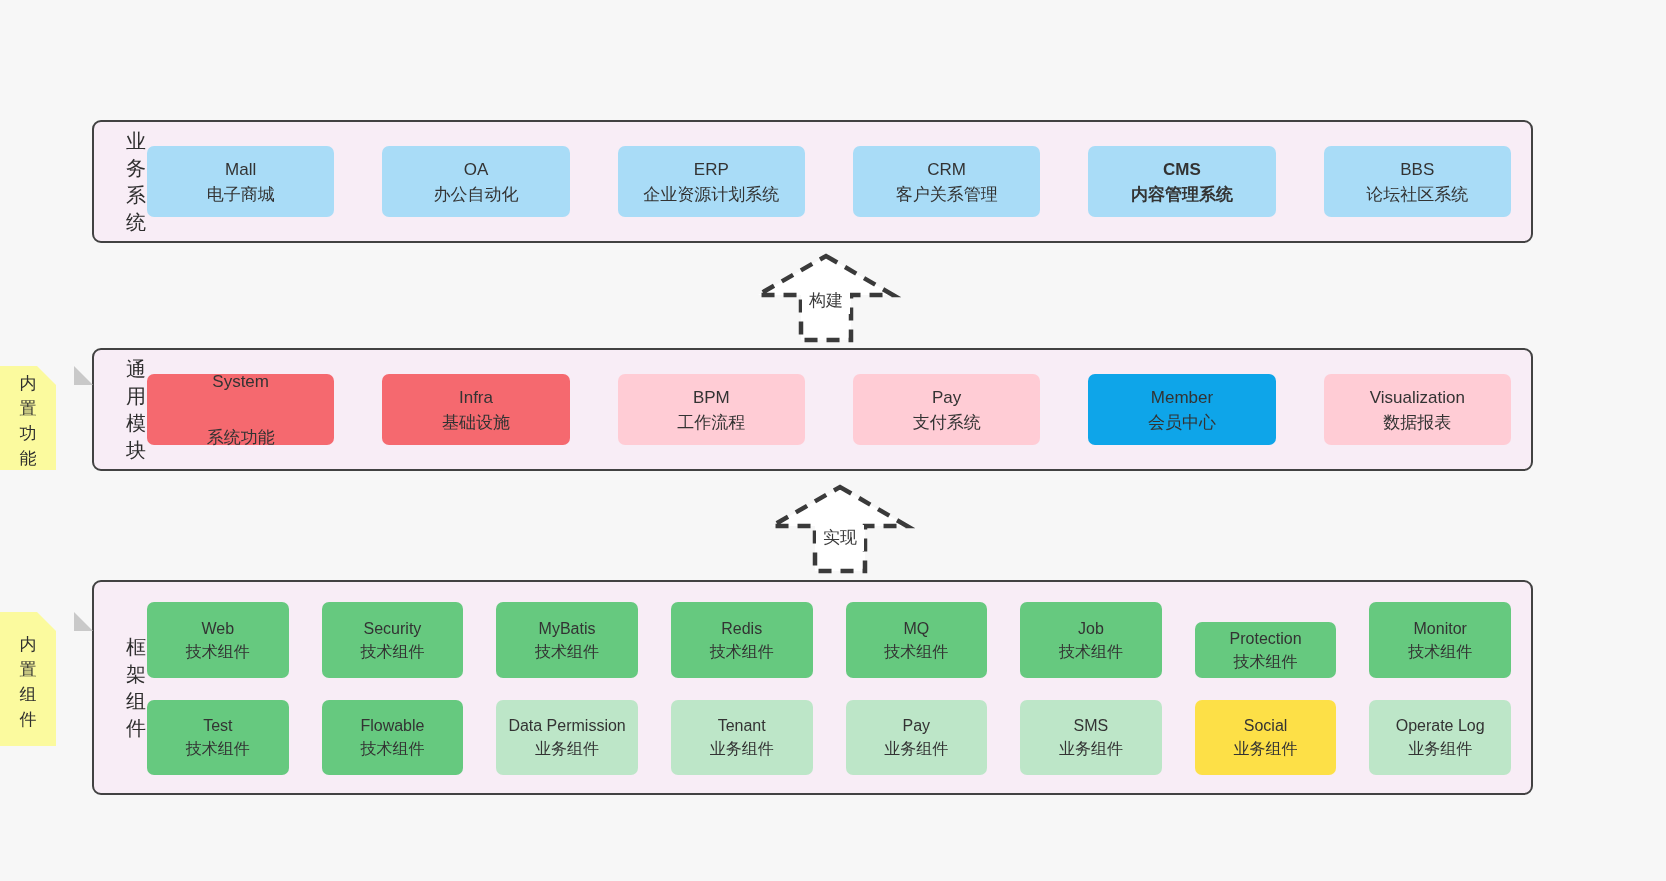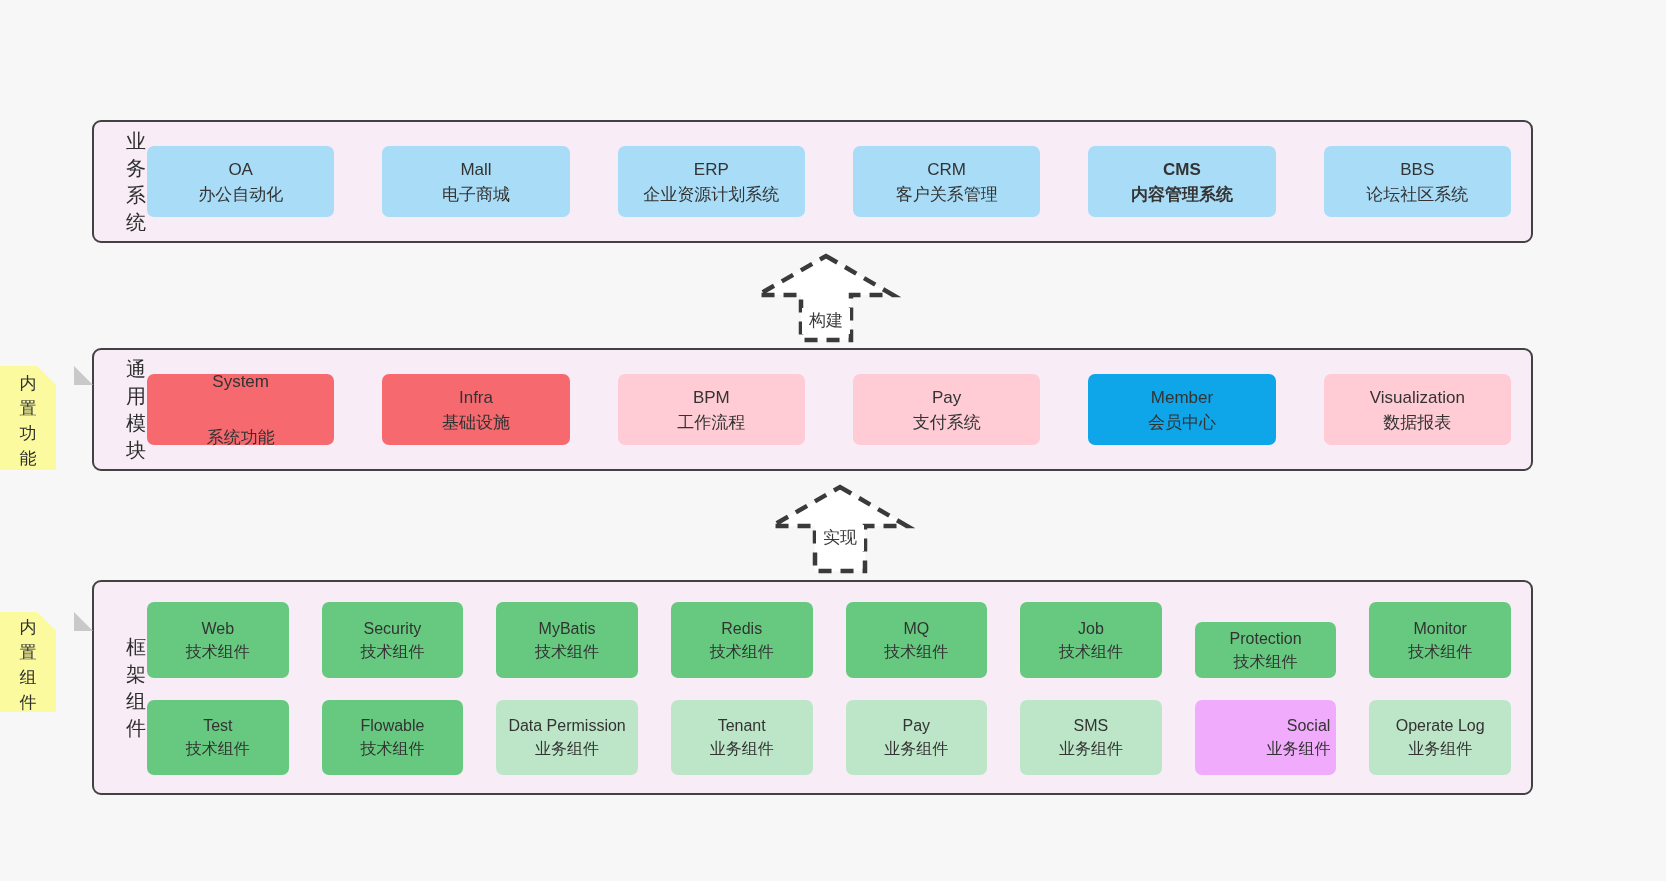--- a/index.html
+++ b/index.html
@@ -33,52 +33,52 @@
     padding:4px 6px;}
   .layer-3 .box{font-size:16px;line-height:23px;}
   .box-name{white-space:pre-line;}
 
   .note{position:absolute;width:56px;background:var(--note-yellow);
     clip-path:polygon(0 0,calc(100% - 19px) 0,100% 19px,100% 100%,0 100%);
     display:flex;align-items:center;justify-content:center;z-index:3;}
   .note-fold{position:absolute;top:0;right:0;width:19px;height:19px;background:var(--fold-gray);
     clip-path:polygon(0 0,100% 100%,0 100%);}
   .note-1{top:366px;height:104px;}
-  .note-2{top:612px;height:100px;}
+  .note-2{top:612px;height:134px;}
   .note span{display:block;width:20px;font-size:17px;line-height:25px;text-align:center;
     word-break:break-all;color:#2e2e2e;padding-top:6px;}
 
   .arrow{position:absolute;width:152px;height:95px;}
   .arrow-1{left:750px;top:251px;}
   .arrow-2{left:764px;top:482px;}
   .arrow svg{display:block;width:100%;height:100%;}
   .arrow polygon{fill:var(--arrow-fill);stroke:var(--arrow-stroke);stroke-width:4.5;
     stroke-dasharray:13 9;stroke-linejoin:miter;}
   .arrow-label{position:absolute;width:48px;height:26px;line-height:26px;text-align:center;
     font-size:17px;color:#3c3c3c;background:var(--arrow-fill);z-index:2;}
-  .arrow-label-1{left:802px;top:308px;}
+  .arrow-label-1{left:802px;top:288px;}
   .arrow-label-2{left:816px;top:525px;}
 </style>
 </head>
 <body>
 
 <div class="canvas">
 
   <section class="layer layer-1">
     <div class="layer-label">
       <span>业务系统</span>
     </div>
     <div class="box-grid">
         <div class="box" style="background: rgb(169, 220, 247);">
+          <div class="box-name">Mall</div>
+          <div class="box-desc">电子商城</div>
+        </div>
+        <div class="box" style="background: rgb(169, 220, 247);">
           <div class="box-name">OA</div>
           <div class="box-desc">办公自动化</div>
-        </div>
-        <div class="box" style="background: rgb(169, 220, 247);">
-          <div class="box-name">Mall</div>
-          <div class="box-desc">电子商城</div>
         </div>
         <div class="box" style="background: rgb(169, 220, 247);">
           <div class="box-name">ERP</div>
           <div class="box-desc">企业资源计划系统</div>
         </div>
         <div class="box" style="background: rgb(169, 220, 247);">
           <div class="box-name">CRM</div>
           <div class="box-desc">客户关系管理</div>
         </div>
         <div class="box" style="background: rgb(169, 220, 247); font-weight: bold;">
@@ -196,21 +196,21 @@
           <div class="box-desc">业务组件</div>
         </div>
         <div class="box" style="background: rgb(189, 230, 200);">
           <div class="box-name">Pay</div>
           <div class="box-desc">业务组件</div>
         </div>
         <div class="box" style="background: rgb(189, 230, 200);">
           <div class="box-name">SMS</div>
           <div class="box-desc">业务组件</div>
         </div>
-        <div class="box" style="background: #f0abfc; align-items: flex-end;">
+        <div class="box" style="background: #fde047;">
           <div class="box-name">Social</div>
           <div class="box-desc">业务组件</div>
         </div>
         <div class="box" style="background: rgb(189, 230, 200);">
           <div class="box-name">Operate Log</div>
           <div class="box-desc">业务组件</div>
         </div>
       </div>
   </section>
   <div class="note note-2">

